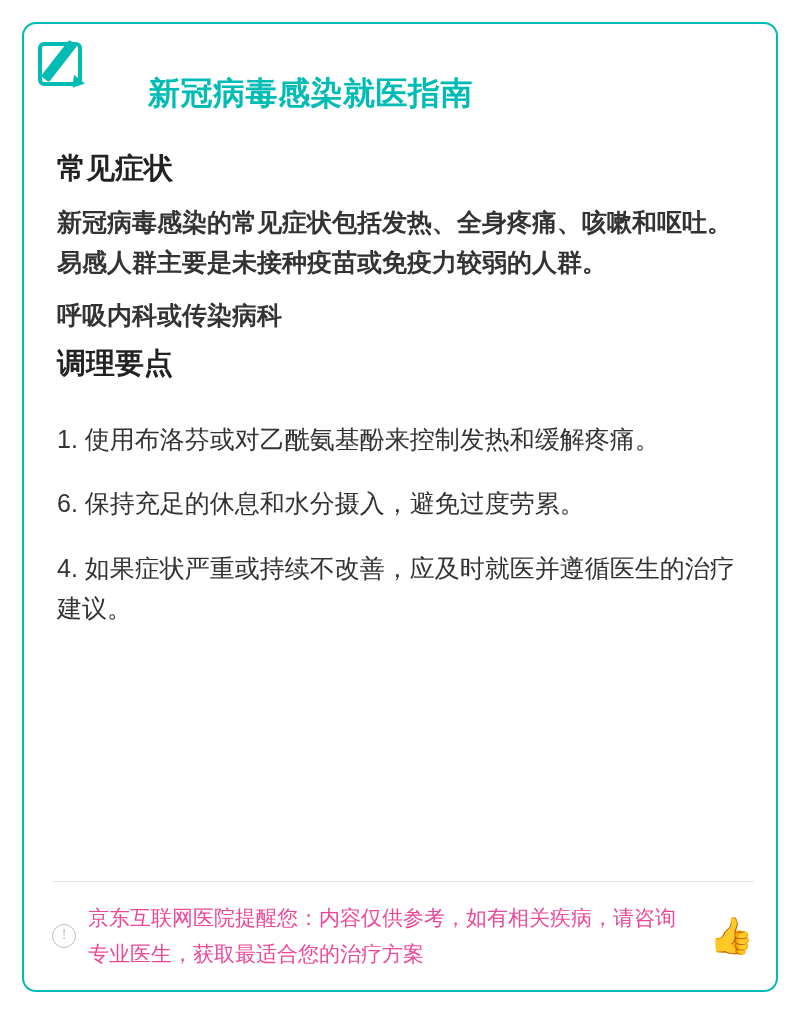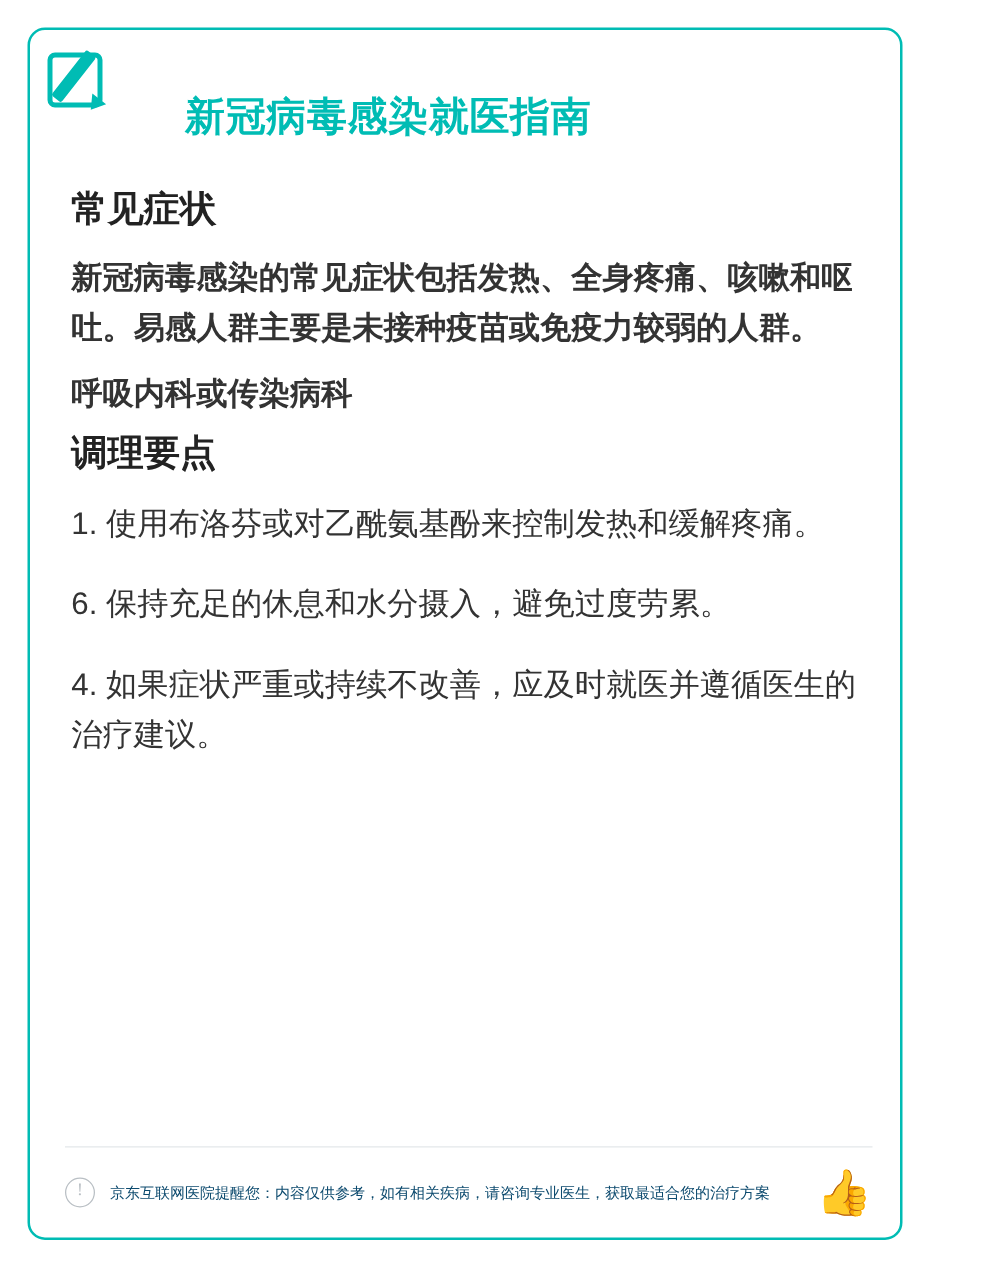--- a/index.html
+++ b/index.html
@@ -9,21 +9,21 @@
   body {
     width: 800px;
     height: 1014px;
     background: #ffffff;
     font-family: "Liberation Sans", sans-serif;
   }
   .card {
     position: absolute;
     left: 22px;
     top: 22px;
-    width: 700px;
+    width: 756px;
     height: 970px;
     background: #ffffff;
     border: 2px solid #00bcb4;
     border-radius: 14px;
     box-sizing: border-box;
     overflow: hidden;
   }
   .corner-icon {
     position: absolute;
     left: 14px;
@@ -95,21 +95,21 @@
     line-height: 1.62;
     font-weight: bold;
   }
   p.list-item {
     margin: 0 0 24px 0;
     font-size: 25px;
     color: #333333;
     line-height: 1.62;
   }
   .list-wrap {
-    margin-top: 16px;
+    margin-top: 36px;
   }
   .footer {
     position: absolute;
     left: 28px;
     right: 22px;
     bottom: 18px;
     border-top: 1px solid #e4e8ea;
     padding-top: 18px;
     display: flex;
     align-items: center;
@@ -122,22 +122,22 @@
     border-radius: 50%;
     color: #b9bfc4;
     font-size: 14px;
     line-height: 20px;
     text-align: center;
     margin-right: 12px;
     font-family: "Liberation Serif", serif;
   }
   .footer-text {
     flex: 1 1 auto;
-    font-size: 12px;
-    color: #0c4a6e;
+    font-size: 21px;
+    color: #ec4899;
     line-height: 1.72;
   }
   .thumb {
     flex: 0 0 auto;
     font-size: 36px;
     color: #f3b63c;
     margin-left: 14px;
     line-height: 1;
   }
 </style>

